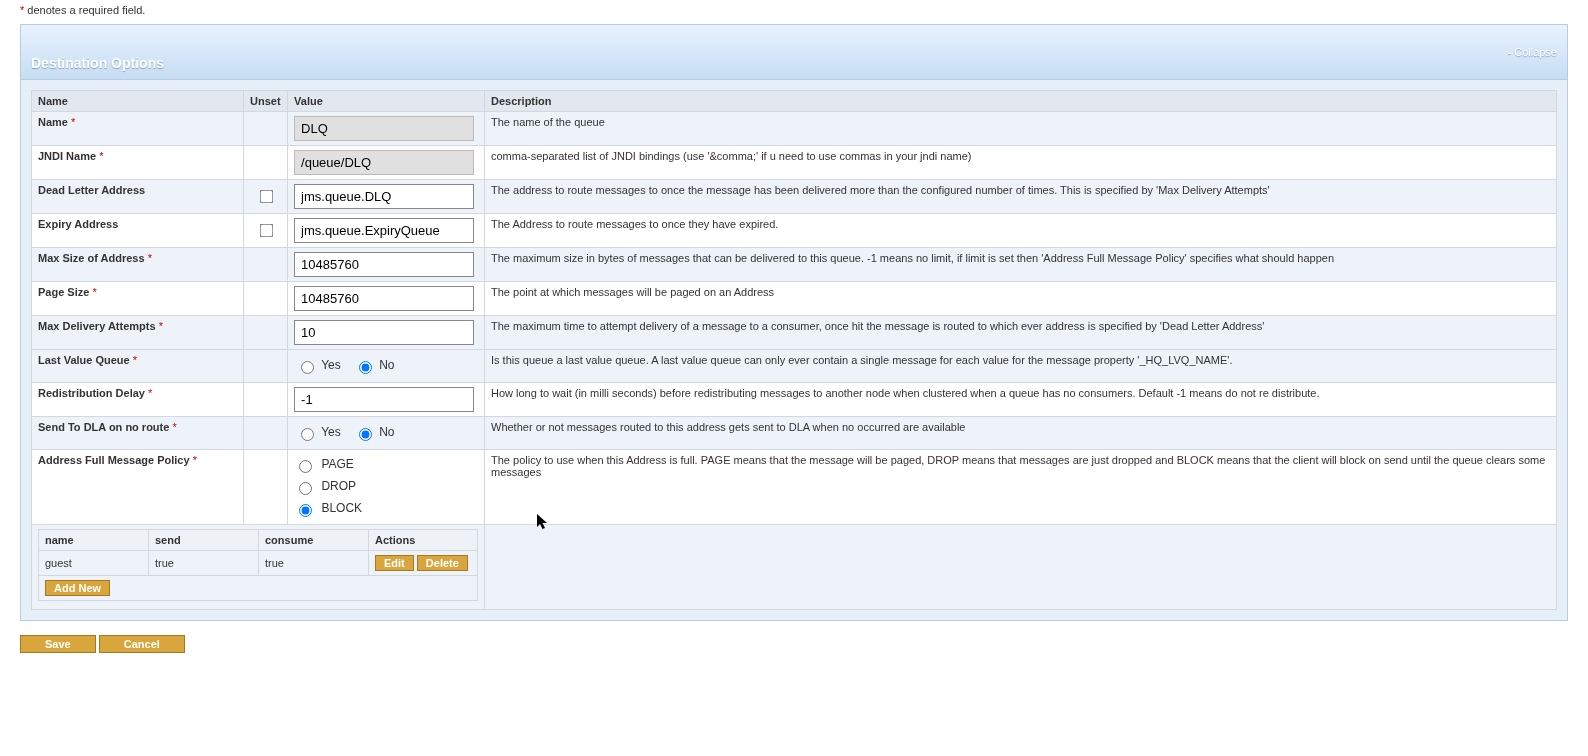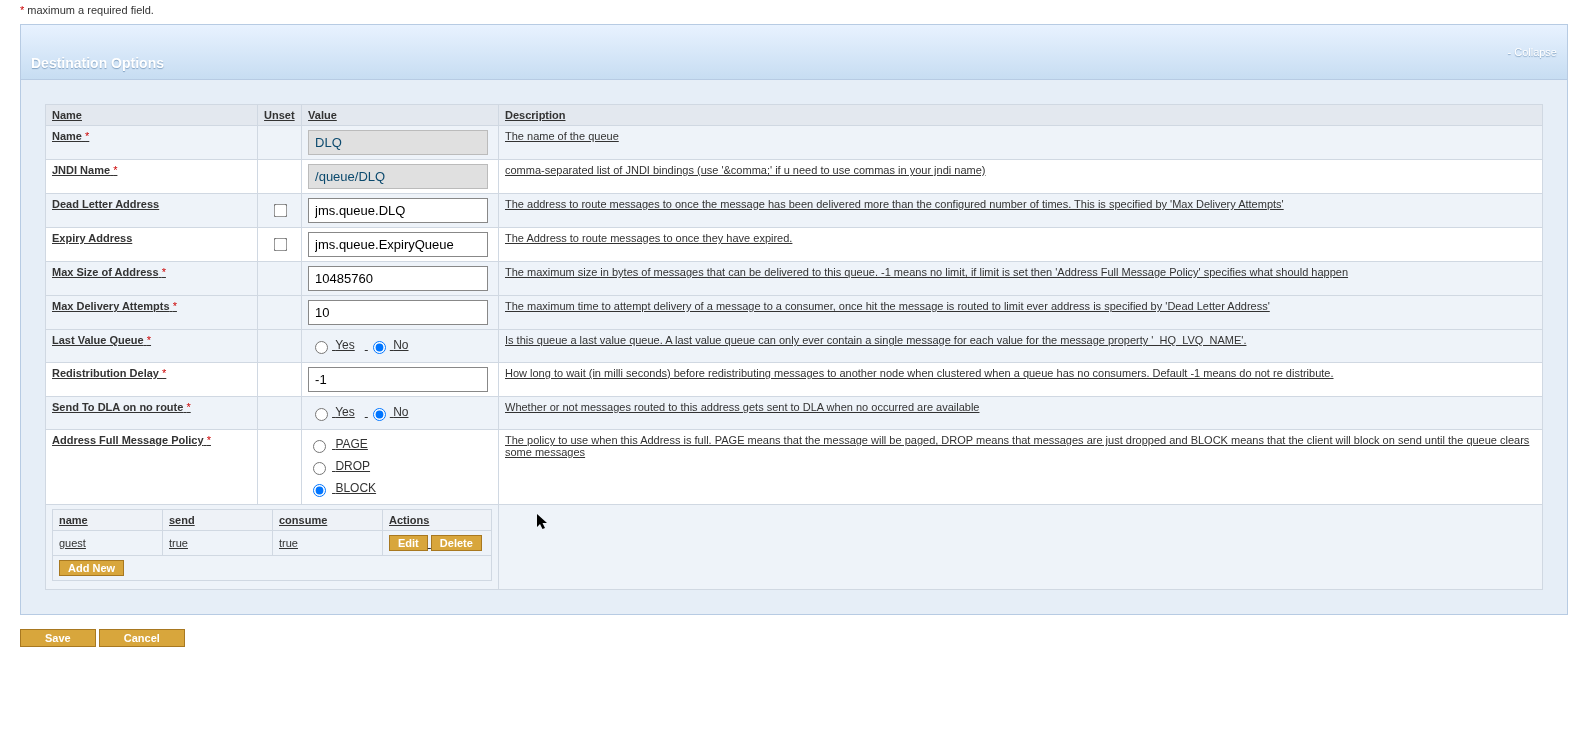--- a/index.html
+++ b/index.html
@@ -22,22 +22,21 @@
     padding: 8px 10px;
     display: flex;
     justify-content: space-between;
     align-items: center;
     border-bottom: 1px solid #b7cbe3;
   }
   .panel-title { color: #fff; font-weight: bold; font-size: 14px; text-shadow: 0 1px 1px rgba(80,120,160,0.6); margin-top: 22px; }
   .collapse-link { color: #fff; font-size: 11px; cursor: pointer; text-shadow: 0 1px 1px rgba(80,120,160,0.6);}
   .panel-body {
     background: #e6eef7;
-    padding: 24px;
-    text-decoration: underline;
+    padding: 10px;
   }
   table.main-table {
     width: 100%;
     border-collapse: collapse;
     background: #fff;
     border: 1px solid #d0d8e2;
   }
   table.main-table th {
     background: #e3e8ef;
     text-align: left;
@@ -62,21 +61,21 @@
   input[type="text"].form-input {
     width: 180px;
     padding: 4px 6px;
     font-size: 13px;
     border: 1px solid #888;
     font-family: Arial, sans-serif;
   }
   input[type="text"].form-input.ro {
     background: #e0e0e0;
     border: 1px solid #bbb;
-    color: #0c4a6e;
+    color: #000000;
   }
   .radio-group { padding: 4px 2px; }
   .radio-group label { margin-right: 10px; font-size: 12px; vertical-align: middle;}
   .radio-group input[type="radio"]{ vertical-align: middle; margin-right:4px;}
   .radio-stack label { display: block; padding: 3px 0; font-size: 12px;}
   .radio-stack input[type="radio"]{ vertical-align: middle; margin-right:6px;}
   
   table.roles-table {
     width: 440px;
     border-collapse: collapse;
@@ -120,21 +119,21 @@
     width: 12px;
     height: 18px;
     pointer-events: none;
     z-index: 10;
   }
 </style>
 </head>
 <body>
 
 <p class="required-note">
-  <span class="asterisk">*</span><span> maximum a required field.</span>
+  <span class="asterisk">*</span><span> denotes a required field.</span>
 </p>
 
 <div class="panel">
   <div class="panel-header">
     <span class="panel-title">Destination Options</span>
     <span class="collapse-link">- <span>Collapse</span></span>
   </div>
   <div class="panel-body">
 
     <table class="main-table">
@@ -176,26 +175,32 @@
           <td>The Address to route messages to once they have expired.</td>
         </tr>
 
         <tr class="row-alt">
           <td class="col-name"><span>Max Size of Address</span> <span class="req">*</span></td>
           <td class="col-unset"></td>
           <td class="col-value"><input type="text" class="form-input" value="10485760" style=""></td>
           <td>The maximum size in bytes of messages that can be delivered to this queue. -1 means no limit, if limit is set then 'Address Full Message Policy' specifies what should happen</td>
         </tr>
 
+        <tr class="row-norm">
+          <td class="col-name"><span>Page Size</span> <span class="req">*</span></td>
+          <td class="col-unset"></td>
+          <td class="col-value"><input type="text" class="form-input" value="10485760" style=""></td>
+          <td>The point at which messages will be paged on an Address</td>
+        </tr>
 
         <tr class="row-alt">
           <td class="col-name"><span>Max Delivery Attempts</span> <span class="req">*</span></td>
           <td class="col-unset"></td>
           <td class="col-value"><input type="text" class="form-input" value="10" style=""></td>
-          <td>The maximum time to attempt delivery of a message to a consumer, once hit the message is routed to limit ever address is specified by 'Dead Letter Address'</td>
+          <td>The maximum time to attempt delivery of a message to a consumer, once hit the message is routed to which ever address is specified by 'Dead Letter Address'</td>
         </tr>
 
 
         <tr class="row-alt">
           <td class="col-name"><span>Last Value Queue</span> <span class="req">*</span></td>
           <td class="col-unset"></td>
           <td class="col-value">
             <div class="radio-group">
               <label><input type="radio" name="lvq" style=""> <span>Yes</span></label>
               <label><input type="radio" name="lvq" checked="" style=""> <span>No</span></label>

